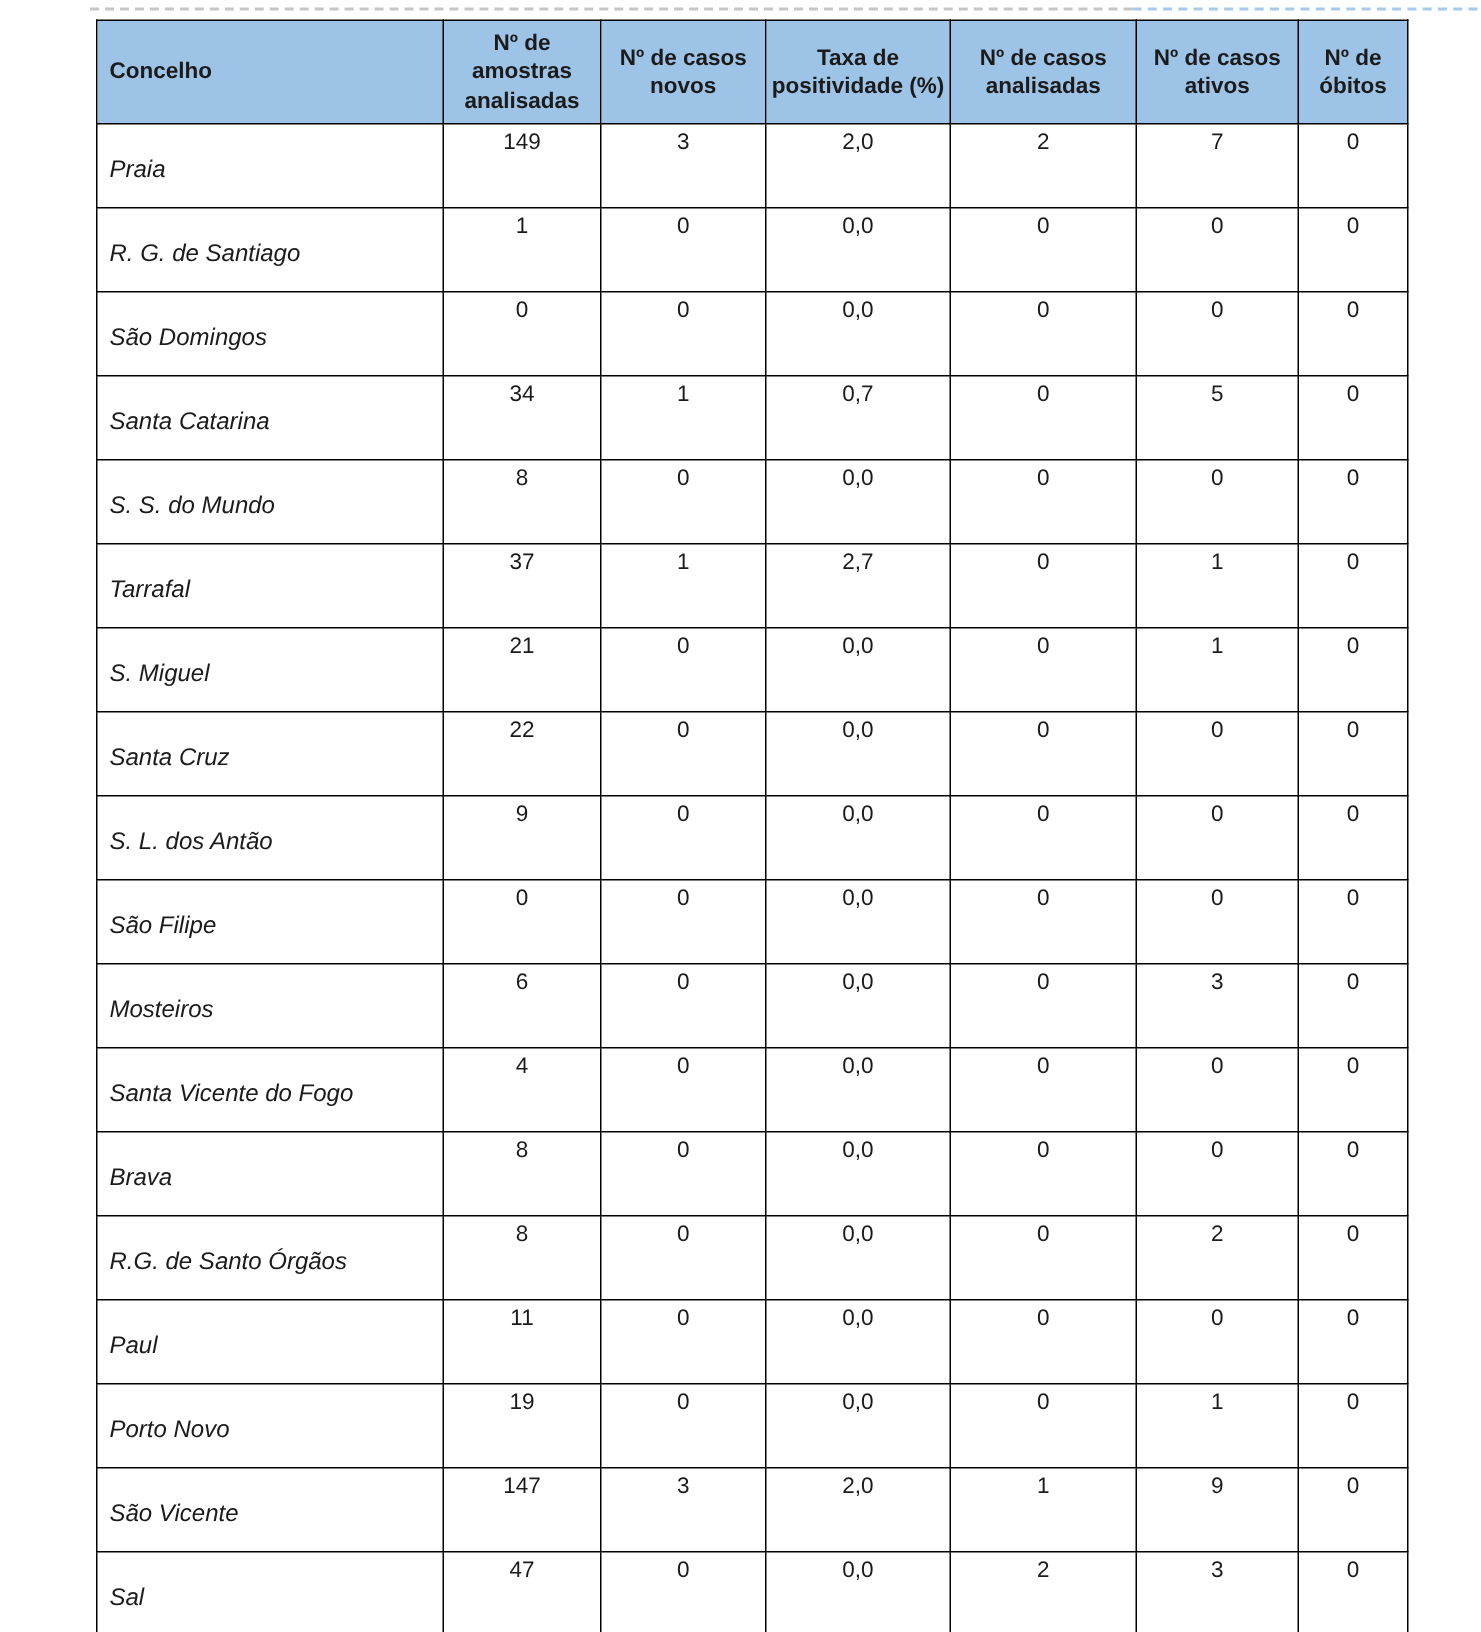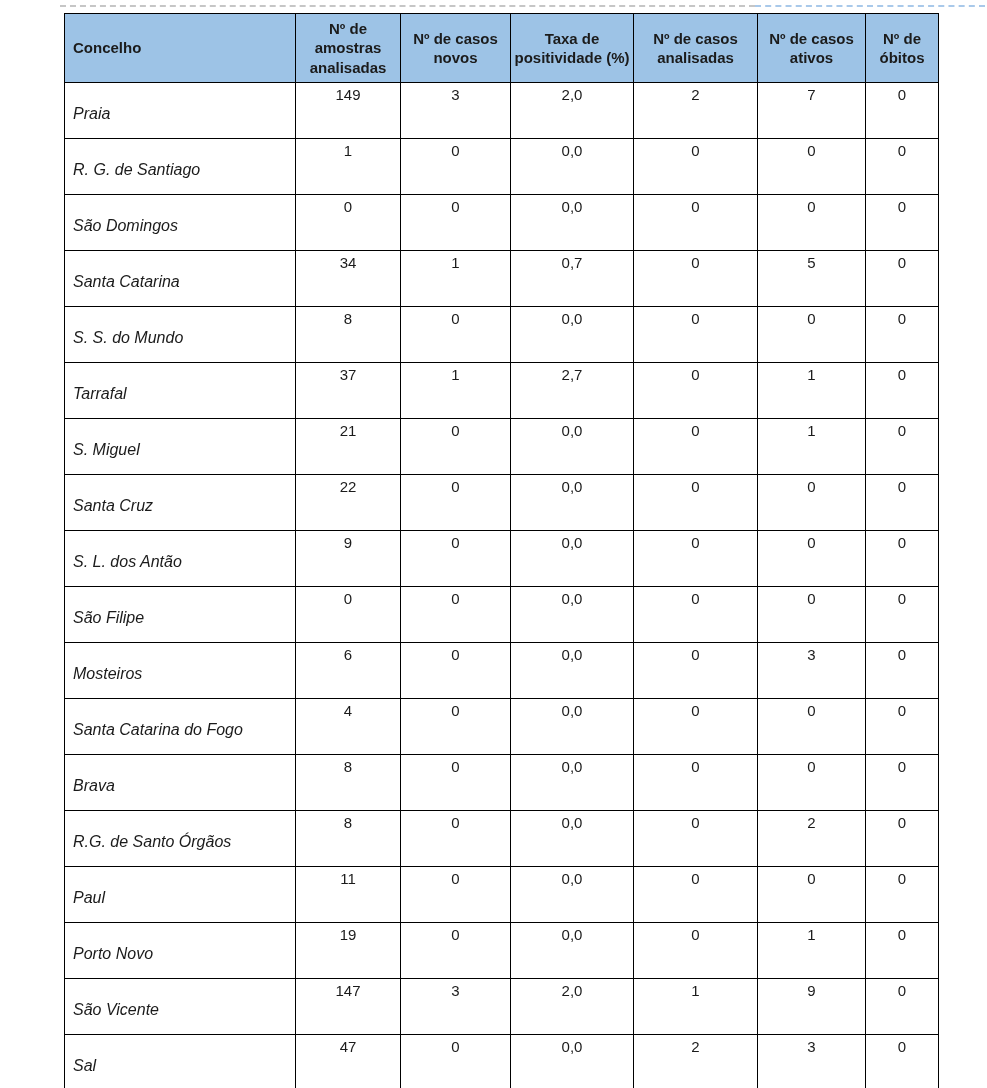--- a/index.html
+++ b/index.html
@@ -198,21 +198,21 @@
         <tr>
           <td class="name-cell">Mosteiros</td>
           <td class="num-cell">6</td>
           <td class="num-cell">0</td>
           <td class="num-cell">0,0</td>
           <td class="num-cell">0</td>
           <td class="num-cell">3</td>
           <td class="num-cell">0</td>
         </tr>
         <tr>
-          <td class="name-cell">Santa Catarina do Fogo</td>
+          <td class="name-cell">Santa Vicente do Fogo</td>
           <td class="num-cell">4</td>
           <td class="num-cell">0</td>
           <td class="num-cell">0,0</td>
           <td class="num-cell">0</td>
           <td class="num-cell">0</td>
           <td class="num-cell">0</td>
         </tr>
         <tr>
           <td class="name-cell">Brava</td>
           <td class="num-cell">8</td>

